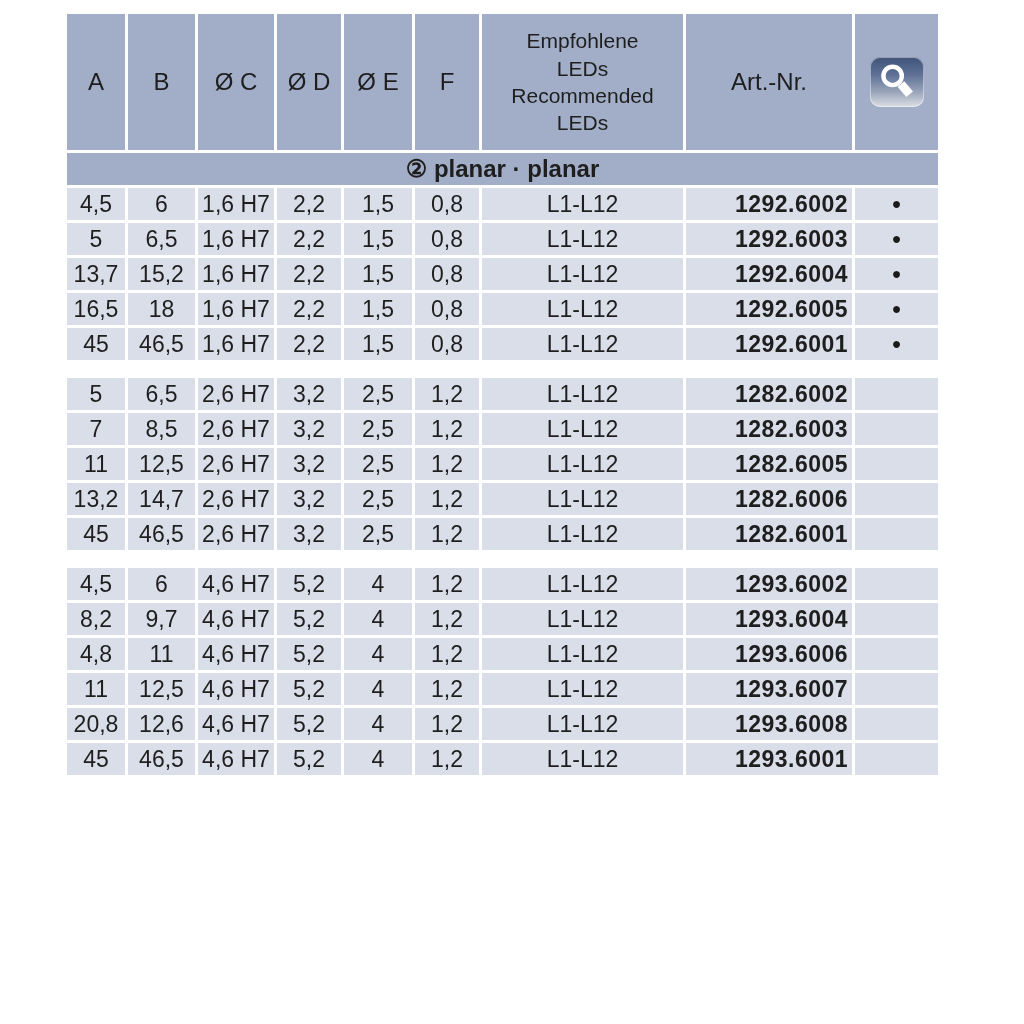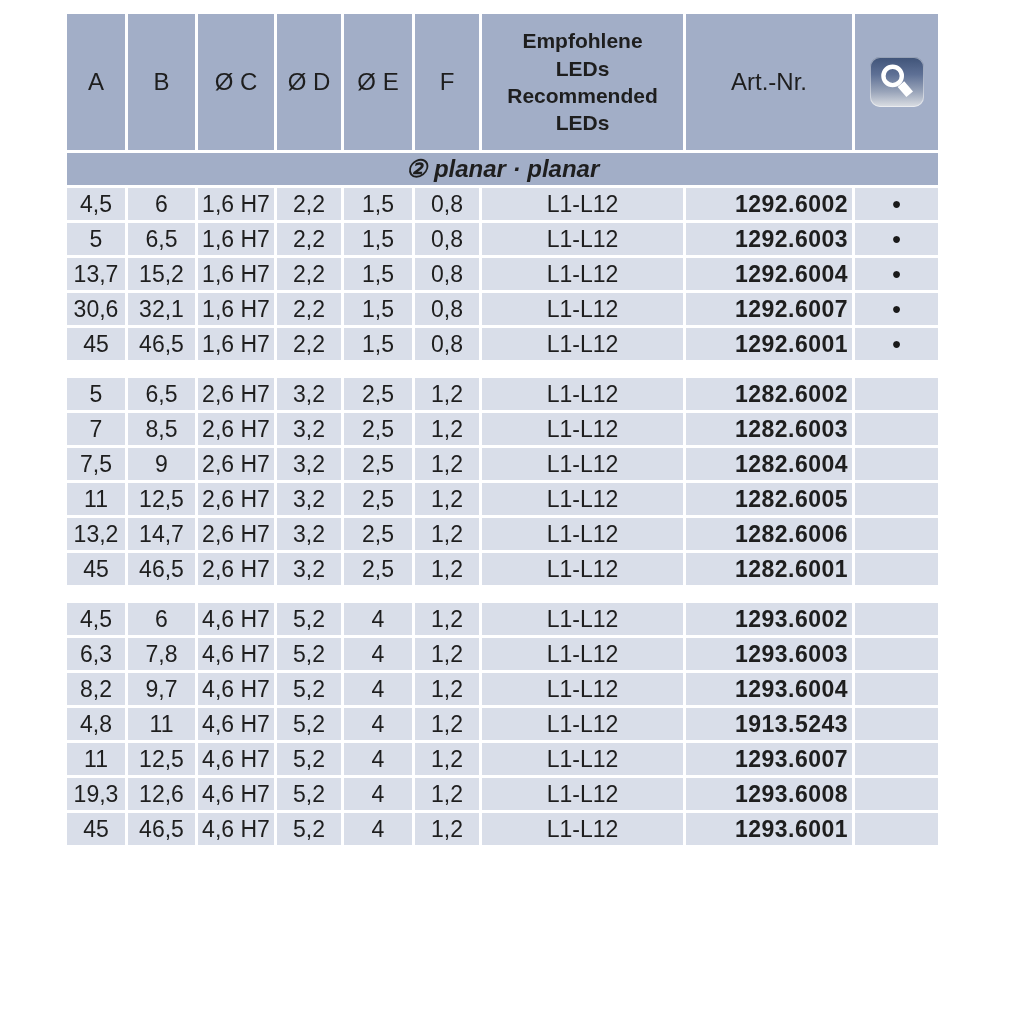--- a/index.html
+++ b/index.html
@@ -25,36 +25,35 @@
   }
   thead th {
     background: #a2aec7;
     height: 136px;
     font-size: 24px;
     font-weight: 400;
   }
   thead th.leds-col {
     font-size: 21px;
     line-height: 1.3;
-    font-weight: 700;
+    font-weight: 400;
     white-space: pre-line;
     margin-top: 12px;
   }
   tbody td {
     background: #d9dee9;
     height: 32px;
     font-size: 23px;
     font-weight: 400;
   }
   tr.section-row td {
     background: #a2aec7;
     font-weight: 700;
     font-size: 24px;
     height: 32px;
-    font-style: italic;
   }
   td.art {
     font-weight: 700;
     letter-spacing: 0.5px;
     padding-left: 45px;
   }
   td.dotcell {
     font-size: 16px;
     color: #1a1a1a;
   }
@@ -144,28 +143,28 @@
         <td>15,2</td>
         <td>1,6 H7</td>
         <td>2,2</td>
         <td>1,5</td>
         <td>0,8</td>
         <td>L1-L12</td>
         <td class="art">1292.6004</td>
         <td class="dotcell">●</td>
       </tr>
       <tr>
-        <td>30,6</td>
-        <td>32,1</td>
-        <td>1,6 H7</td>
-        <td>2,2</td>
-        <td>1,5</td>
-        <td>0,8</td>
-        <td>L1-L12</td>
-        <td class="art">1292.6007</td>
+        <td>16,5</td>
+        <td>18</td>
+        <td>1,6 H7</td>
+        <td>2,2</td>
+        <td>1,5</td>
+        <td>0,8</td>
+        <td>L1-L12</td>
+        <td class="art">1292.6005</td>
         <td class="dotcell">●</td>
       </tr>
       <tr>
         <td>45</td>
         <td>46,5</td>
         <td>1,6 H7</td>
         <td>2,2</td>
         <td>1,5</td>
         <td>0,8</td>
         <td>L1-L12</td>
@@ -191,31 +190,20 @@
         <td>8,5</td>
         <td>2,6 H7</td>
         <td>3,2</td>
         <td>2,5</td>
         <td>1,2</td>
         <td>L1-L12</td>
         <td class="art">1282.6003</td>
         <td class="dotcell"></td>
       </tr>
       <tr>
-        <td>7,5</td>
-        <td>9</td>
-        <td>2,6 H7</td>
-        <td>3,2</td>
-        <td>2,5</td>
-        <td>1,2</td>
-        <td>L1-L12</td>
-        <td class="art">1282.6004</td>
-        <td class="dotcell"></td>
-      </tr>
-      <tr>
         <td>11</td>
         <td>12,5</td>
         <td>2,6 H7</td>
         <td>3,2</td>
         <td>2,5</td>
         <td>1,2</td>
         <td>L1-L12</td>
         <td class="art">1282.6005</td>
         <td class="dotcell"></td>
       </tr>
@@ -249,65 +237,54 @@
         <td>6</td>
         <td>4,6 H7</td>
         <td>5,2</td>
         <td>4</td>
         <td>1,2</td>
         <td>L1-L12</td>
         <td class="art">1293.6002</td>
         <td class="dotcell"></td>
       </tr>
       <tr>
-        <td>6,3</td>
-        <td>7,8</td>
-        <td>4,6 H7</td>
-        <td>5,2</td>
-        <td>4</td>
-        <td>1,2</td>
-        <td>L1-L12</td>
-        <td class="art">1293.6003</td>
-        <td class="dotcell"></td>
-      </tr>
-      <tr>
         <td>8,2</td>
         <td>9,7</td>
         <td>4,6 H7</td>
         <td>5,2</td>
         <td>4</td>
         <td>1,2</td>
         <td>L1-L12</td>
         <td class="art">1293.6004</td>
         <td class="dotcell"></td>
       </tr>
       <tr>
         <td>4,8</td>
         <td>11</td>
         <td>4,6 H7</td>
         <td>5,2</td>
         <td>4</td>
         <td>1,2</td>
         <td>L1-L12</td>
-        <td class="art">1913.5243</td>
+        <td class="art">1293.6006</td>
         <td class="dotcell"></td>
       </tr>
       <tr>
         <td>11</td>
         <td>12,5</td>
         <td>4,6 H7</td>
         <td>5,2</td>
         <td>4</td>
         <td>1,2</td>
         <td>L1-L12</td>
         <td class="art">1293.6007</td>
         <td class="dotcell"></td>
       </tr>
       <tr>
-        <td>19,3</td>
+        <td>20,8</td>
         <td>12,6</td>
         <td>4,6 H7</td>
         <td>5,2</td>
         <td>4</td>
         <td>1,2</td>
         <td>L1-L12</td>
         <td class="art">1293.6008</td>
         <td class="dotcell"></td>
       </tr>
       <tr>

